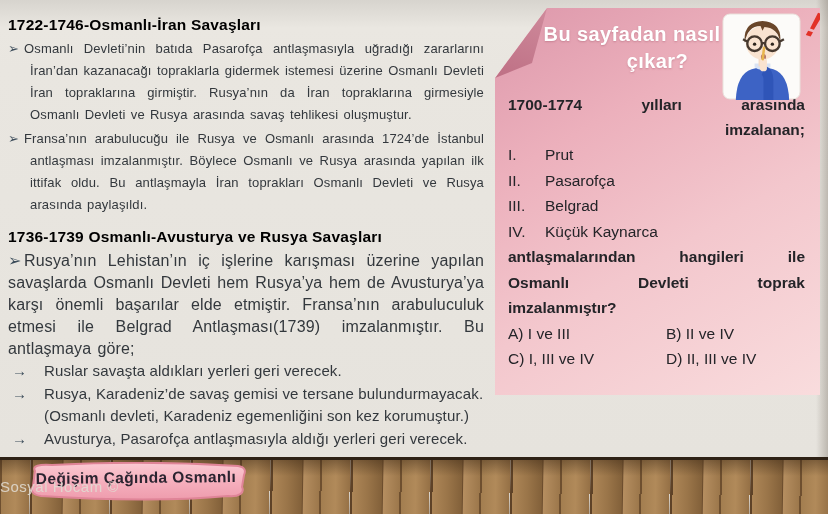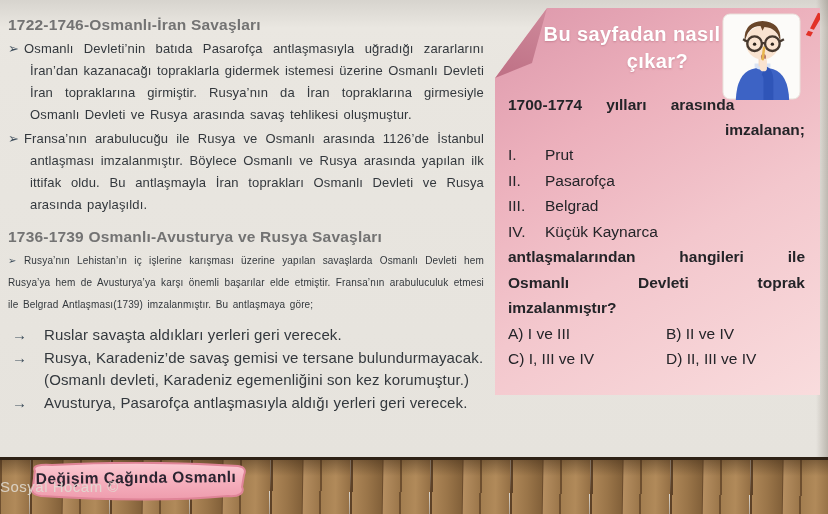--- a/index.html
+++ b/index.html
@@ -18,48 +18,48 @@
           background:
             linear-gradient(180deg,rgba(50,32,16,.40) 0px,rgba(50,32,16,0) 16px),
             repeating-linear-gradient(91deg,
               #6e4f2f 0px,#6e4f2f 2px,#a37e50 2px,#b18a5a 16px,#967146 30px,
               #5e422716 30px,#5e4227 31px,#5e4227 33px,
               #ad8657 33px,#9a7549 48px,#83613a 62px,#6a4b2c 63px,
               #b58e60 64px,#9c774b 80px); }
 
   
   .left-col { position:absolute; left:8px; top:16px; width:476px; color:#33383d; }
-  .h-blue { color:#737373; font-size:15.5px; font-weight:bold; letter-spacing:.2px; margin:0 0 4px 0; }
+  .h-blue { color:#000000; font-size:15.5px; font-weight:bold; letter-spacing:.2px; margin:0 0 4px 0; }
   .h-blue.second { margin-top:12px; }
   .bullet-p { font-size:13px; line-height:22px; text-align:justify; letter-spacing:.15px;
               word-spacing:1.5px; padding-left:22px; text-indent:-22px; margin-bottom:2px; }
   .bullet-glyph { display:inline-block; width:16px; text-indent:0; color:#3c4c5a; }
-  .intro-p { font-size:10px; line-height:22px; text-align:justify; letter-spacing:.15px;
-             word-spacing:1.5px; margin-bottom:8px; }
+  .intro-p { font-size:16px; line-height:22px; text-align:justify; letter-spacing:.15px;
+             word-spacing:1.5px; margin-bottom:0; }
   .arrow-item { display:flex; font-size:15px; line-height:22px; letter-spacing:.15px; margin-bottom:1px; }
   .arrow-glyph { flex:none; width:36px; padding-left:4px; color:#3c4c5a; }
   .arrow-text { flex:1; }
 
   
   .panel { position:absolute; left:495px; top:8px; width:325px; height:387px;
            clip-path:polygon(52px 0, 100% 0, 100% 100%, 0 100%, 0 70px);
            background:linear-gradient(150deg,#dd98ab 0%,#ecb0bc 30%,#f3c7cd 60%,#f9dcdd 100%); }
   .fold { position:absolute; left:0; top:0; width:60px; height:76px;
           clip-path:polygon(52px 0, 0 70px, 37px 55px);
           background:linear-gradient(200deg,#cf8b9c,#bd6e83); }
   .panel-title { position:absolute; top:13px; left:16px; right:16px; z-index:1;
                  text-align:center; color:#ffffff; font-weight:bold; font-size:20px;
                  line-height:27px; letter-spacing:.4px;
                  text-shadow:0 1px 2px rgba(150,70,90,.35); }
   .character { position:absolute; top:5px; right:19px; width:79px; height:87px; z-index:2; }
   .excl { position:absolute; top:-4px; right:0px; z-index:3; color:#e23127;
           font-size:36px; font-weight:bold; transform:rotate(18deg); font-style:italic; }
 
   .panel-body { position:absolute; top:84px; left:13px; right:15px; color:#242428; font-size:15.5px; }
-  .stem-l1 { display:flex; justify-content:flex-start; font-weight:bold; line-height:25px;gap:24px; }
+  .stem-l1 { display:flex; justify-content:space-between; font-weight:bold; line-height:25px; }
   .stem-l2 { font-weight:bold; line-height:25px;text-align:right; }
   .qrow { display:flex; line-height:25.5px; }
   .qnum { flex:none; width:37px; }
   .qline { display:flex; justify-content:space-between; font-weight:bold; line-height:25.5px; }
   .qlast { font-weight:bold; line-height:25.5px; }
   .optrow { display:flex; line-height:25.5px; }
   .opt-c1 { flex:none; width:158px; }
   .opt-e { padding-left:72px; line-height:25.5px; }
 
   
@@ -75,21 +75,21 @@
 <body>
 
 <div class="slide">
   <div class="wall"></div>
   <div class="wall-right-shadow"></div>
   <div class="floor"></div>
 
   <div class="left-col">
     <h2 class="h-blue">1722-1746-Osmanlı-İran Savaşları</h2>
     <p class="bullet-p"><span class="bullet-glyph">➢</span><span>Osmanlı Devleti’nin batıda Pasarofça antlaşmasıyla uğradığı zararlarını İran’dan kazanacağı topraklarla gidermek istemesi üzerine Osmanlı Devleti İran topraklarına girmiştir. Rusya’nın da İran topraklarına girmesiyle Osmanlı Devleti ve Rusya arasında savaş tehlikesi oluşmuştur.</span></p>
-    <p class="bullet-p"><span class="bullet-glyph">➢</span><span>Fransa’nın arabulucuğu ile Rusya ve Osmanlı arasında 1126’de İstanbul antlaşması imzalanmıştır. Böylece Osmanlı ve Rusya arasında yapılan ilk ittifak oldu. Bu antlaşmayla İran toprakları Osmanlı Devleti ve Rusya arasında paylaşıldı.</span></p>
+    <p class="bullet-p"><span class="bullet-glyph">➢</span><span>Fransa’nın arabulucuğu ile Rusya ve Osmanlı arasında 1724’de İstanbul antlaşması imzalanmıştır. Böylece Osmanlı ve Rusya arasında yapılan ilk ittifak oldu. Bu antlaşmayla İran toprakları Osmanlı Devleti ve Rusya arasında paylaşıldı.</span></p>
 
     <h2 class="h-blue second">1736-1739 Osmanlı-Avusturya ve Rusya Savaşları</h2>
     <p class="intro-p"><span class="bullet-glyph">➢</span><span>Rusya’nın Lehistan’ın iç işlerine karışması üzerine yapılan savaşlarda Osmanlı Devleti hem Rusya’ya hem de Avusturya’ya karşı önemli başarılar elde etmiştir. Fransa’nın arabuluculuk etmesi ile Belgrad Antlaşması(1739) imzalanmıştır. Bu antlaşmaya göre;</span></p>
 
     <div class="arrow-item">
       <span class="arrow-glyph">→</span>
       <span class="arrow-text">Ruslar savaşta aldıkları yerleri geri verecek.</span>
     </div>
     <div class="arrow-item">
       <span class="arrow-glyph">→</span>

